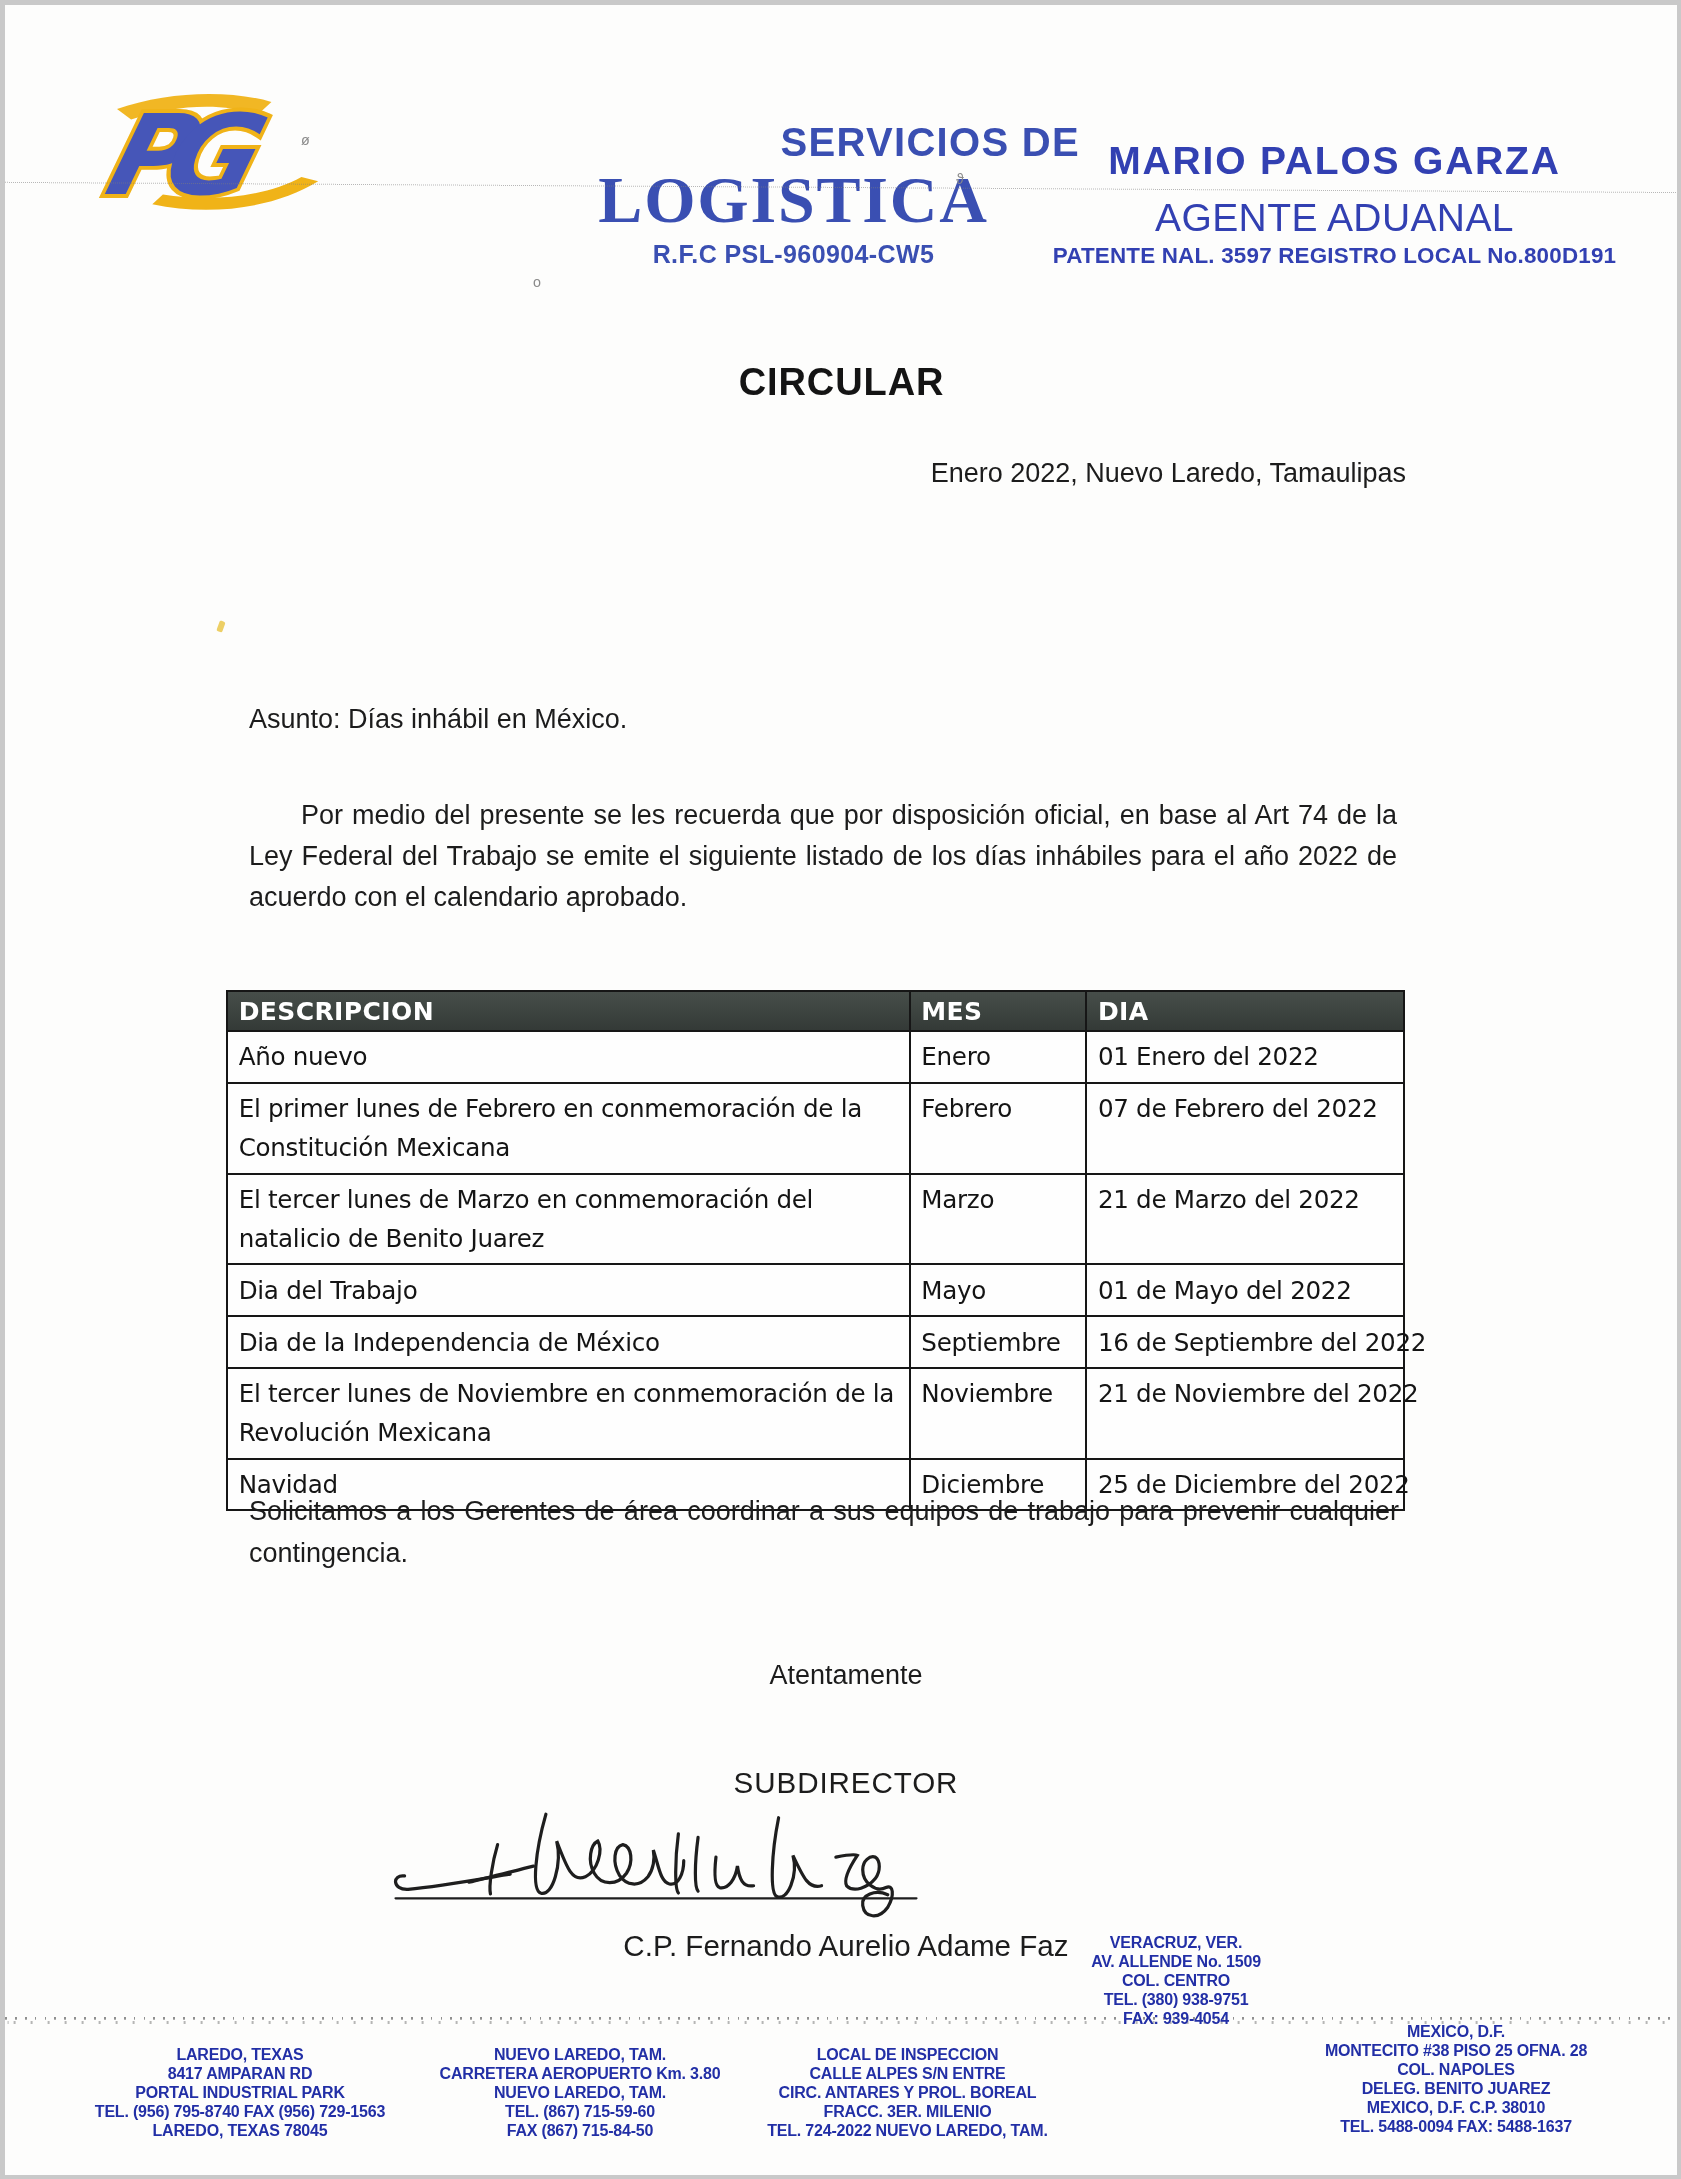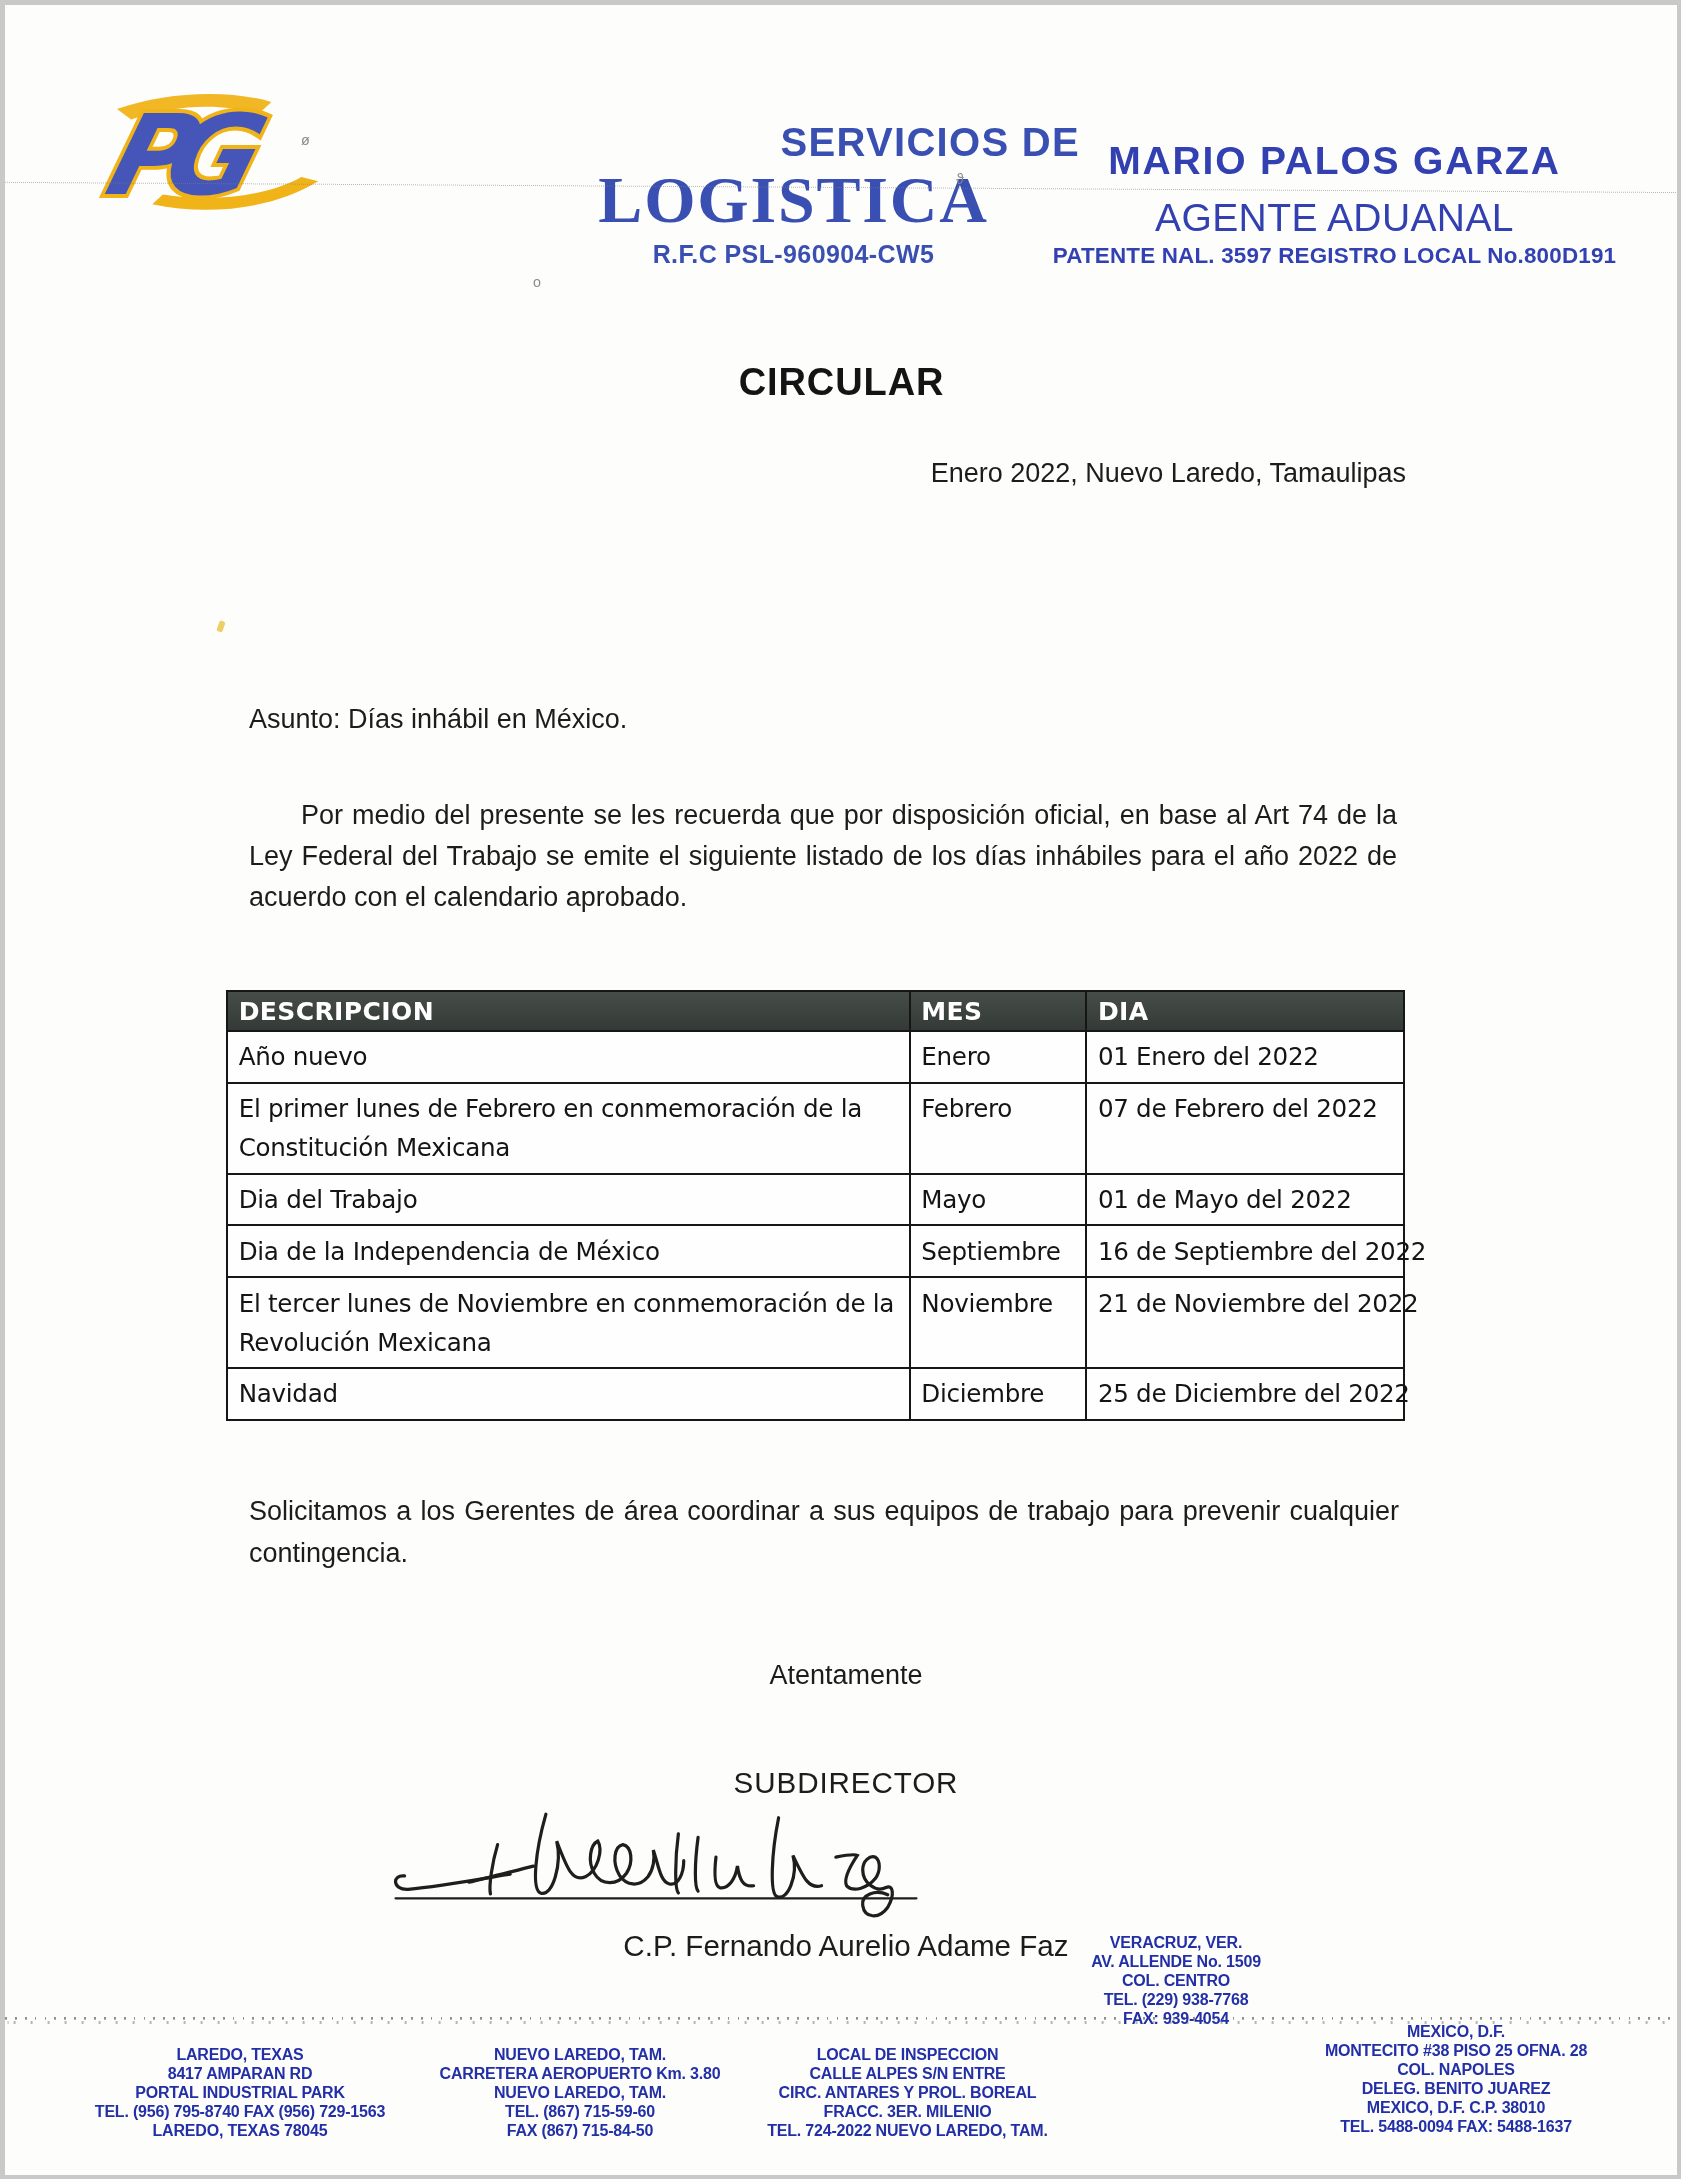--- a/index.html
+++ b/index.html
@@ -108,20 +108,25 @@
         <td>Año nuevo</td>
         <td class="nowrap">Enero</td>
         <td class="nowrap">01 Enero del 2022</td>
       </tr>
       <tr>
         <td>El primer lunes de Febrero en conmemoración de la Constitución Mexicana</td>
         <td class="nowrap">Febrero</td>
         <td class="nowrap">07 de Febrero del 2022</td>
       </tr>
       <tr>
+        <td>El tercer lunes de Marzo en conmemoración del natalicio de Benito Juarez</td>
+        <td class="nowrap">Marzo</td>
+        <td class="nowrap">21 de Marzo del 2022</td>
+      </tr>
+      <tr>
         <td>Dia del Trabajo</td>
         <td class="nowrap">Mayo</td>
         <td class="nowrap">01 de Mayo del 2022</td>
       </tr>
       <tr>
         <td>Dia de la Independencia de México</td>
         <td class="nowrap">Septiembre</td>
         <td class="nowrap">16 de Septiembre del 2022</td>
       </tr>
       <tr>
@@ -178,21 +183,21 @@
     <div>LOCAL DE INSPECCION</div>
     <div>CALLE ALPES S/N ENTRE</div>
     <div>CIRC. ANTARES Y PROL. BOREAL</div>
     <div>FRACC. 3ER. MILENIO</div>
     <div>TEL. 724-2022 NUEVO LAREDO, TAM.</div>
   </div>
   <div class="footer-col fc4">
     <div>VERACRUZ, VER.</div>
     <div>AV. ALLENDE No. 1509</div>
     <div>COL. CENTRO</div>
-    <div>TEL. (229) 938-7768</div>
+    <div>TEL. (380) 938-9751</div>
     <div>FAX: 939-4054</div>
   </div>
   <div class="footer-col fc5">
     <div>MEXICO, D.F.</div>
     <div>MONTECITO #38 PISO 25 OFNA. 28</div>
     <div>COL. NAPOLES</div>
     <div>DELEG. BENITO JUAREZ</div>
     <div>MEXICO, D.F. C.P. 38010</div>
     <div>TEL. 5488-0094 FAX: 5488-1637</div>
   </div>

